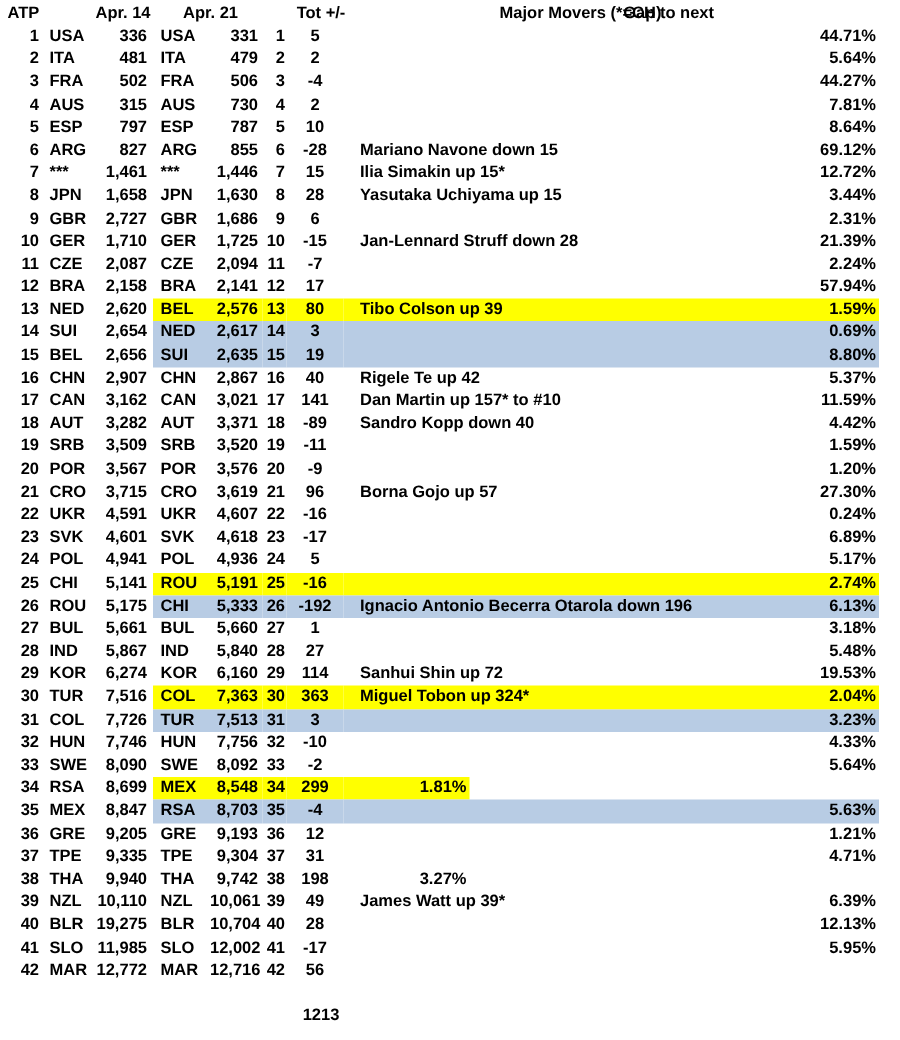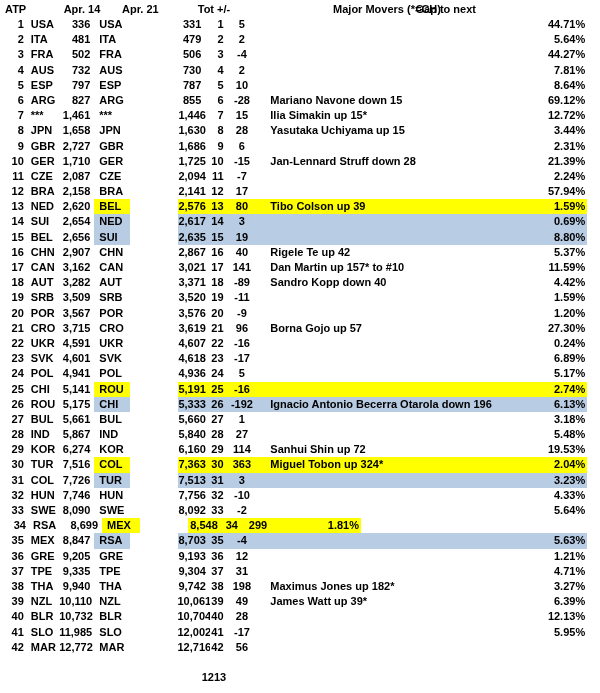--- a/index.html
+++ b/index.html
@@ -23,21 +23,21 @@
   .h-movers { left:287px; width:200px; text-align:center; }
   .h-gap    { right:8px; text-align:right; }
   
   .rows { position:absolute; top:17px; left:0; width:600px; }
   .row  { display:flex; height:15.2px; line-height:15.2px; }
   .c { display:block; box-sizing:border-box; white-space:nowrap; overflow:hidden; height:100%; }
   .c-rank  { width:28px;  text-align:right;  padding-right:2px; }
   .c-c14   { width:36px;  text-align:left;   padding-left:5px; }
   .c-p14   { width:38px;  text-align:right;  padding-right:4px; }
   .c-c21   { width:38px;  text-align:left;   padding-left:5px; }
-  .c-p21   { width:35px;  text-align:center;  padding-right:3px;margin-left:48px; }
+  .c-p21   { width:35px;  text-align:right;  padding-right:3px; }
   .c-tot   { width:16px;  text-align:right;  padding-right:1px; }
   .c-diff  { width:38px;  text-align:center; }
   .c-mover { width:273px; text-align:left;   padding-left:11px; }
   .c-gap   { width:84px;  text-align:right;  padding-right:2px; }
   .c-tail  { width:14px; }
   
   .hl-y .bg { background: var(--hl-yellow, #FFFF00); }
   .hl-b .bg { background: var(--hl-blue,  #B8CCE4); }
   
   .foot {
@@ -92,21 +92,21 @@
         <span class="c c-p21 bg">506</span>
         <span class="c c-tot bg">3</span>
         <span class="c c-diff bg">-4</span>
         <span class="c c-mover bg"></span>
         <span class="c c-gap bg">44.27%</span>
         <span class="c c-tail"></span>
       </div>
       <div class="row">
         <span class="c c-rank">4</span>
         <span class="c c-c14">AUS</span>
-        <span class="c c-p14">732</span>
+        <span class="c c-p14">315</span>
         <span class="c c-c21 bg">AUS</span>
         <span class="c c-p21 bg">730</span>
         <span class="c c-tot bg">4</span>
         <span class="c c-diff bg">2</span>
         <span class="c c-mover bg"></span>
         <span class="c c-gap bg">7.81%</span>
         <span class="c c-tail"></span>
       </div>
       <div class="row">
         <span class="c c-rank">5</span>
@@ -504,40 +504,39 @@
         <span class="c c-tail"></span>
       </div>
       <div class="row">
         <span class="c c-rank">38</span>
         <span class="c c-c14">THA</span>
         <span class="c c-p14">9,940</span>
         <span class="c c-c21 bg">THA</span>
         <span class="c c-p21 bg">9,742</span>
         <span class="c c-tot bg">38</span>
         <span class="c c-diff bg">198</span>
-        <span class="c c-mover bg">Maximus Jones up 182*</span>
         <span class="c c-gap bg">3.27%</span>
         <span class="c c-tail"></span>
       </div>
       <div class="row">
         <span class="c c-rank">39</span>
         <span class="c c-c14">NZL</span>
         <span class="c c-p14">10,110</span>
         <span class="c c-c21 bg">NZL</span>
         <span class="c c-p21 bg">10,061</span>
         <span class="c c-tot bg">39</span>
         <span class="c c-diff bg">49</span>
         <span class="c c-mover bg">James Watt up 39*</span>
         <span class="c c-gap bg">6.39%</span>
         <span class="c c-tail"></span>
       </div>
       <div class="row">
         <span class="c c-rank">40</span>
         <span class="c c-c14">BLR</span>
-        <span class="c c-p14">10,732</span>
+        <span class="c c-p14">19,275</span>
         <span class="c c-c21 bg">BLR</span>
         <span class="c c-p21 bg">10,704</span>
         <span class="c c-tot bg">40</span>
         <span class="c c-diff bg">28</span>
         <span class="c c-mover bg"></span>
         <span class="c c-gap bg">12.13%</span>
         <span class="c c-tail"></span>
       </div>
       <div class="row">
         <span class="c c-rank">41</span>

